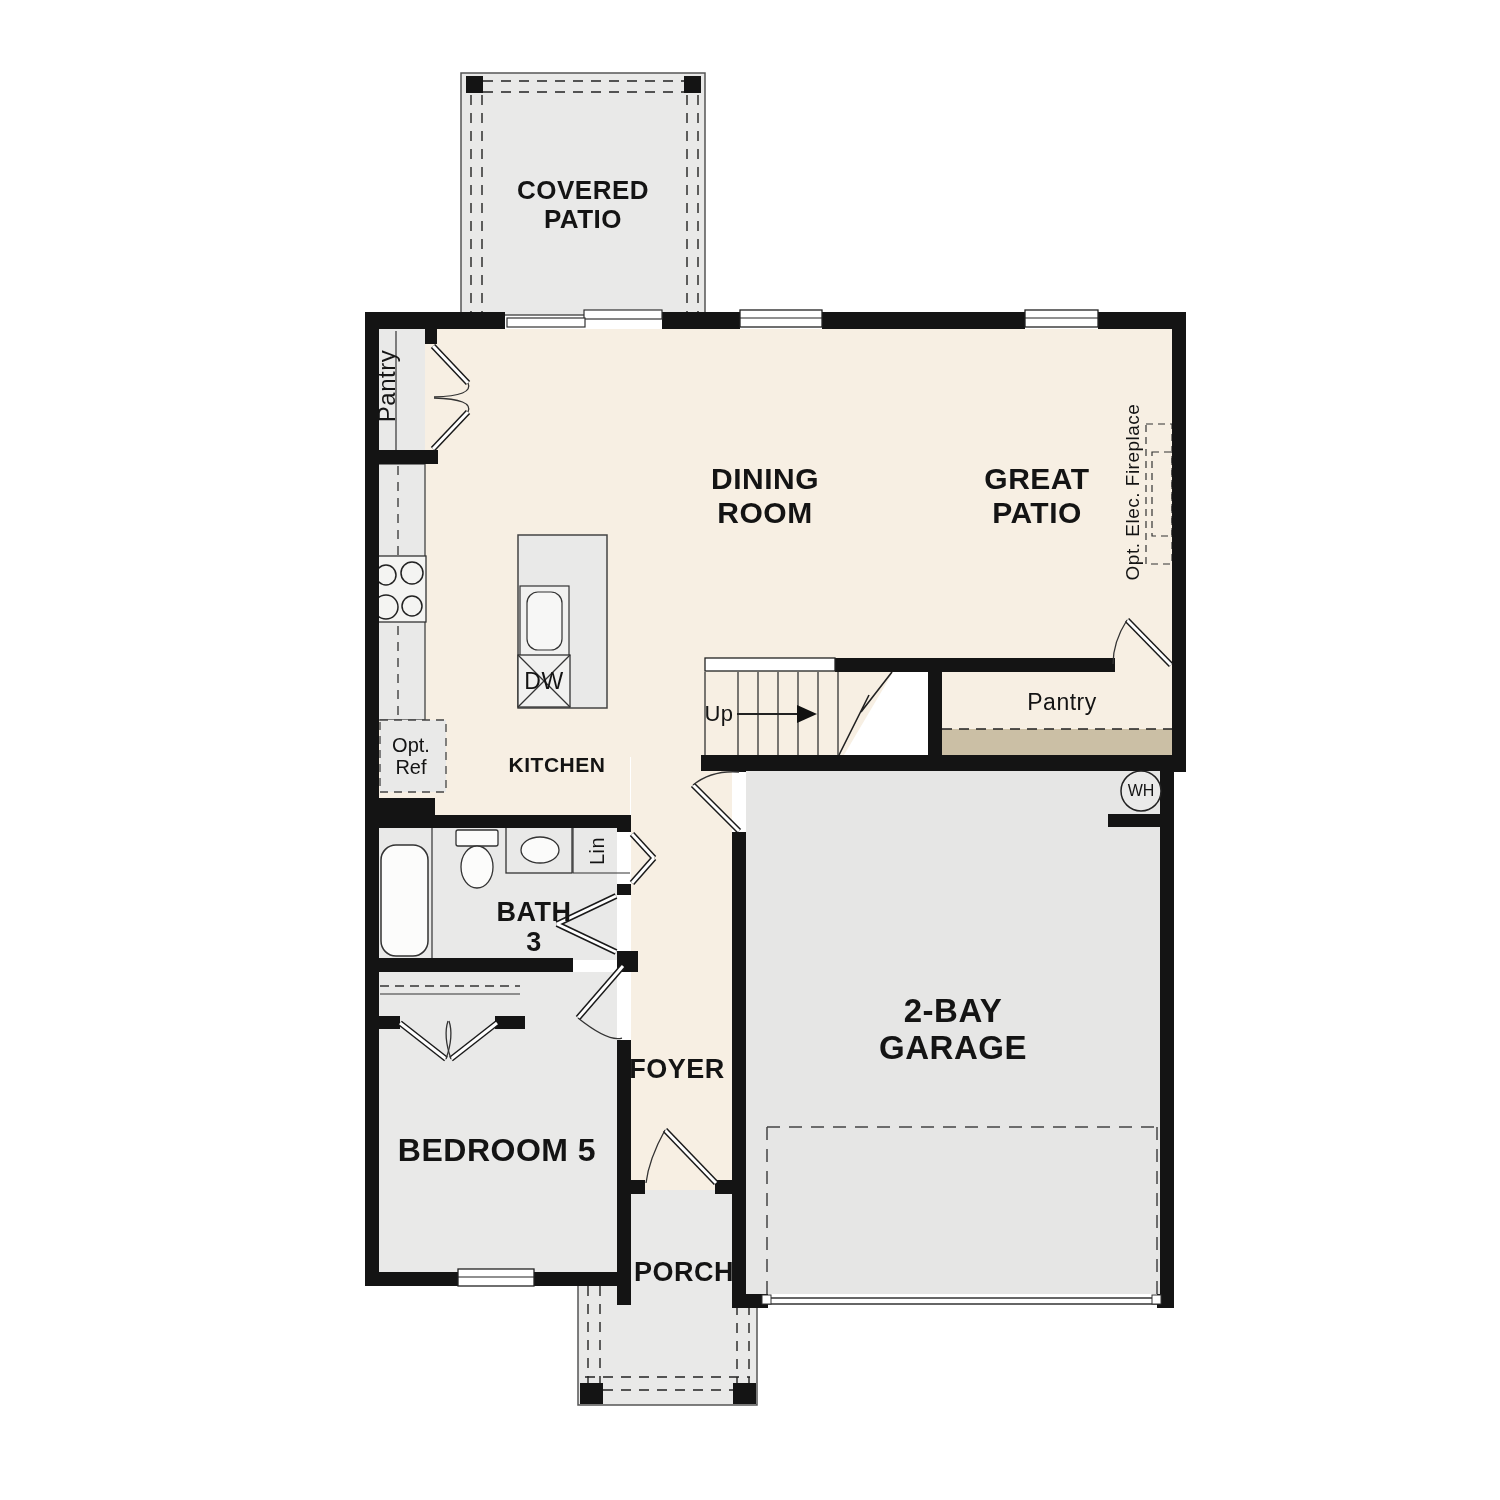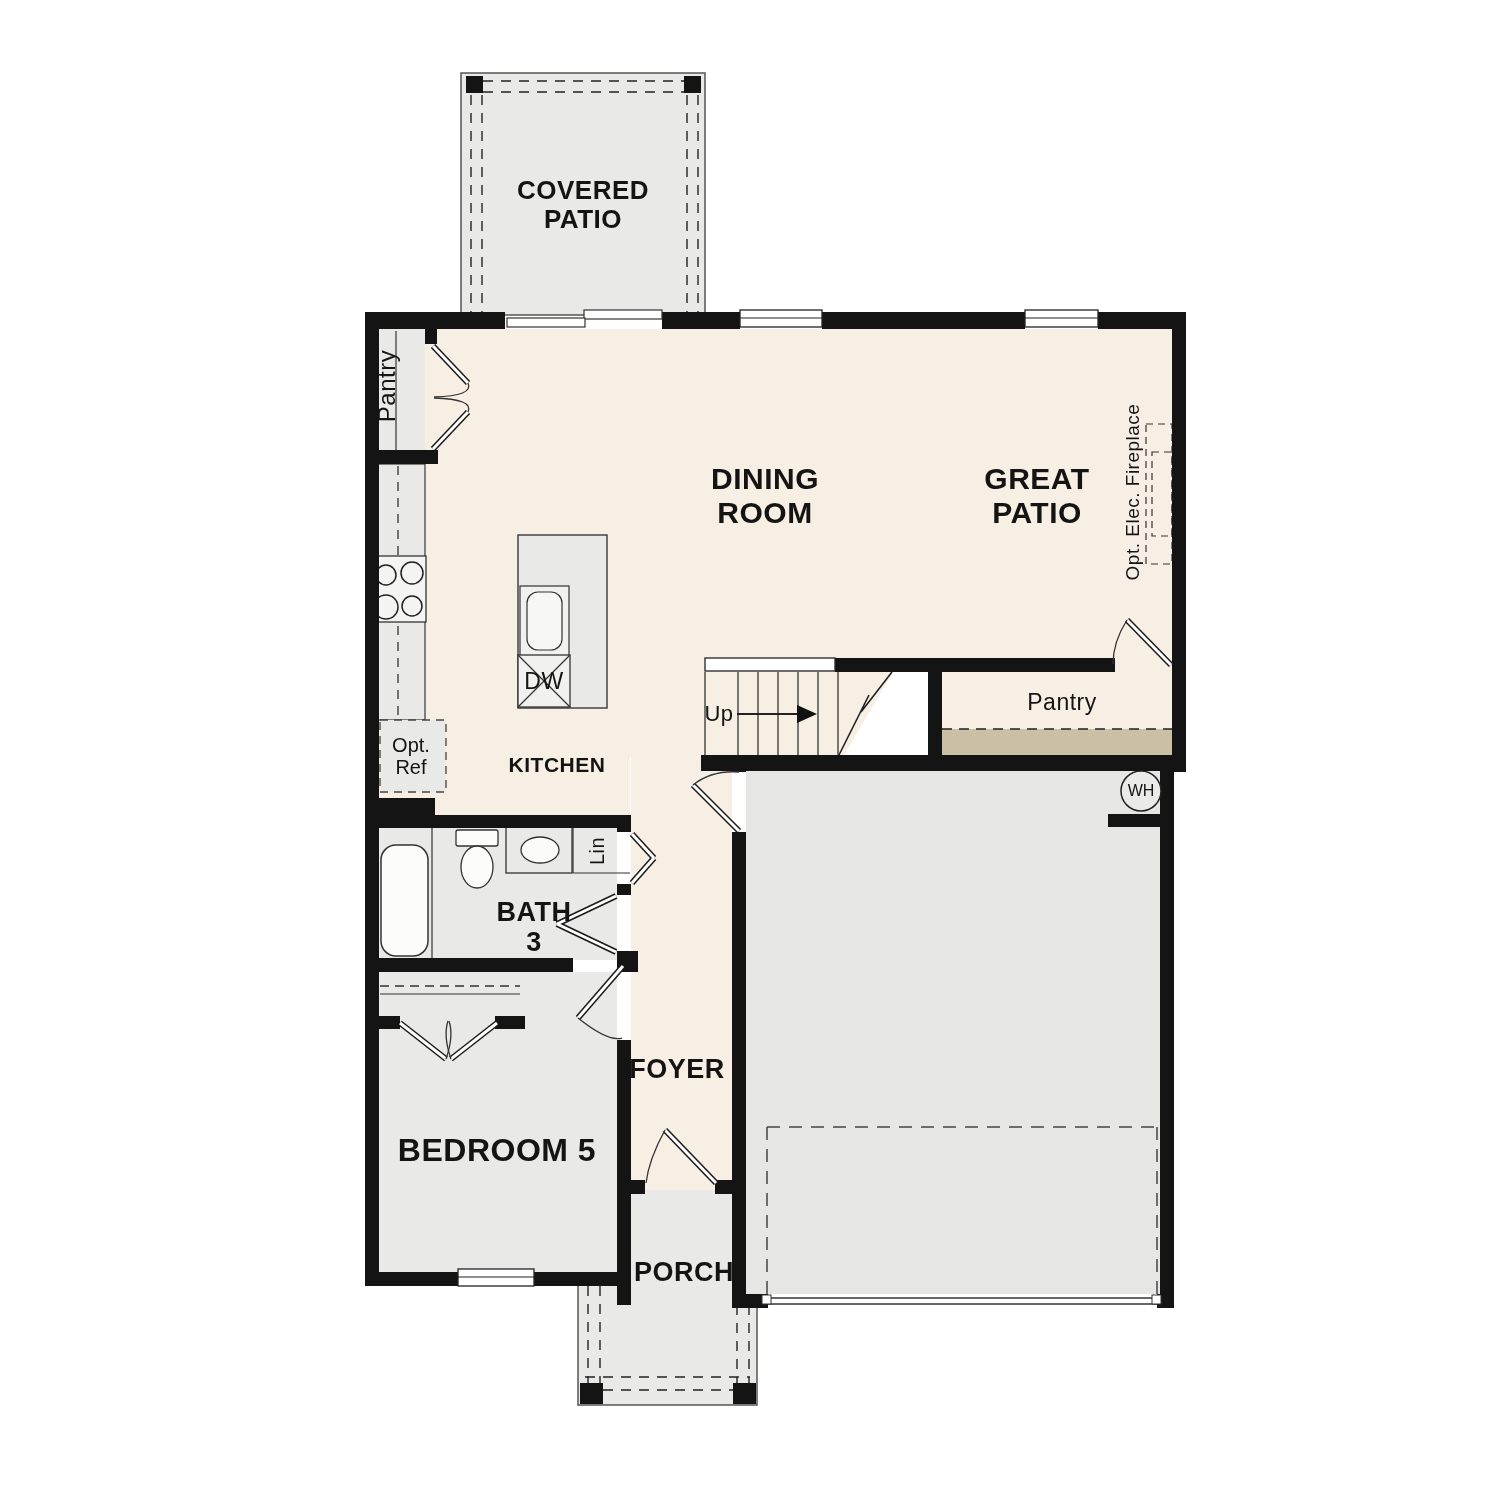--- a/index.html
+++ b/index.html
@@ -237,13 +237,15 @@
 <div class="lbl" style="left:544px;top:682px;font-size:23px;text-align:right;">DW</div>
 <div class="lbl" style="left:719px;top:714px;font-size:22px;">Up</div>
 <div class="lbl" style="left:1062px;top:703px;font-size:23px;">Pantry</div>
 <div class="lbl" style="left:1141px;top:791px;font-size:16px;letter-spacing:0;text-align:right;">WH</div>
 <div class="lbl b" style="left:486px;top:927px;font-size:27px;margin-left:48px;">BATH
 3</div>
 <div class="lbl rot" style="left:597px;top:851px;font-size:20px;">Lin</div>
 <div class="lbl b" style="left:497px;top:1151px;font-size:32px;">BEDROOM 5</div>
 <div class="lbl b" style="left:677px;top:1069px;font-size:27px;">FOYER</div>
 <div class="lbl b" style="left:684px;top:1272px;font-size:27px;">PORCH</div>
+<div class="lbl b" style="left:953px;top:1030px;font-size:33px;">2-BAY
+GARAGE</div>
 </div>
 
 </body></html>

